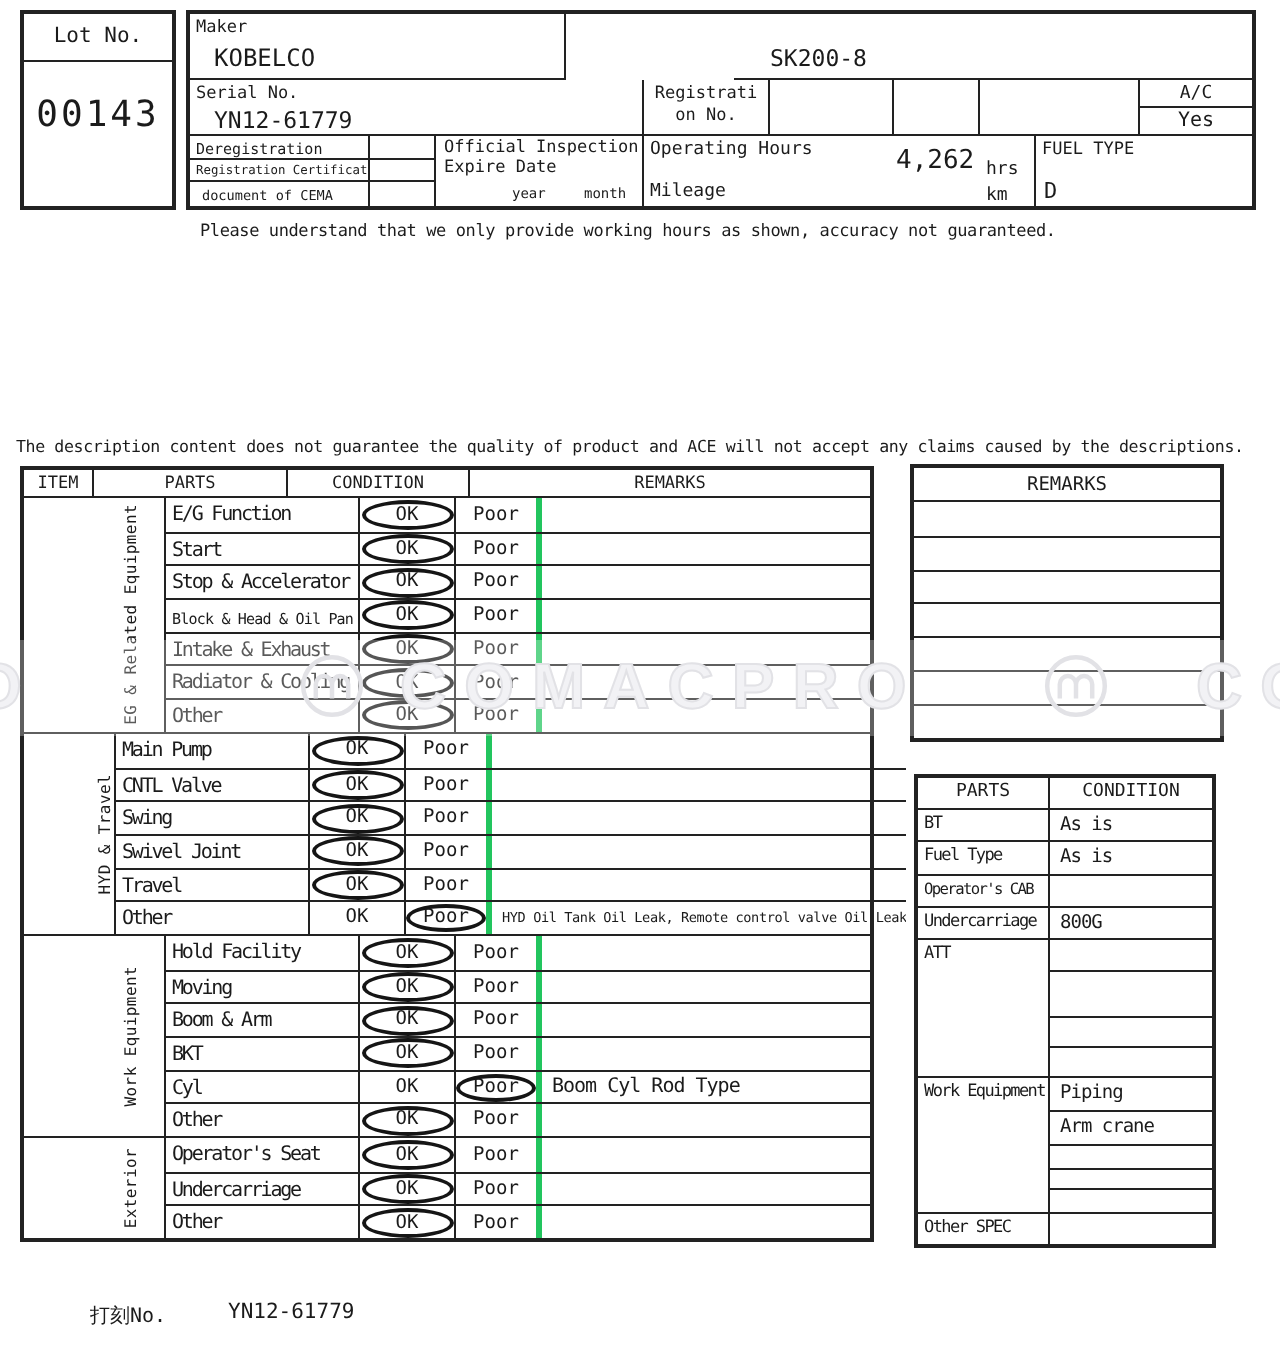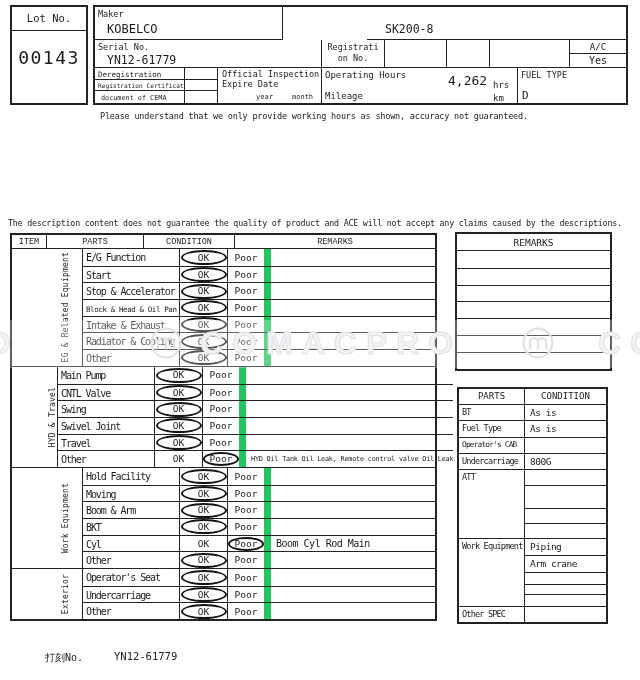--- a/index.html
+++ b/index.html
@@ -52,36 +52,36 @@
   .mi-unit { position:absolute; left:171px; top:25px; font-size:9px; }
   .h-fuel { left:423px; top:61px; width:108px; height:35px; }
   .fuel-val { position:absolute; left:4px; top:21px; font-size:11px; }
 
   #note { left:100px; top:111px; font-size:8.5px; letter-spacing:-0.2px; white-space:nowrap; }
   #disclaimer { left:8px; top:218px; font-size:8.3px; letter-spacing:-0.2px; white-space:nowrap; }
 
   
   #main-table { left:10px; top:233px; width:427px; border:2px solid #222; background:#fff; }
   .mt-header { display:flex; height:14px; border-bottom:1px solid #222; font-size:8.5px; text-align:center; }
-  .mt-header > div { padding-top:2px;font-family:Liberation Mono, monospace; }
+  .mt-header > div { padding-top:2px; }
   .mh-item { width:35px; border-right:1px solid #222; }
   .mh-parts { width:97px; border-right:1px solid #222; }
   .mh-cond { width:91px; border-right:1px solid #222; }
   .mh-rem { flex:1; }
   .msec { display:flex;padding-left:36px; }
   .msec + .msec { border-top:1px solid #222; }
   .msec-label { width:35px; border-right:1px solid #222; display:flex; align-items:center; justify-content:center; }
   .msec-label span { writing-mode:vertical-rl; transform:rotate(180deg); font-size:8px; letter-spacing:0.2px; white-space:nowrap; }
   .msec-rows { flex:1; }
   .irow { display:flex; height:16.7px; }
   .irow + .irow { border-top:1px solid #222; }
   .c-part { width:97px; border-right:1px solid #222; font-size:10px; letter-spacing:-1.1px; padding:3px 0 0 3px; white-space:nowrap; overflow:hidden; }
   .c-part.sm { font-size:7.5px; letter-spacing:-0.4px; padding-top:5px; }
   .c-ok   { width:48px; border-right:1px solid #222; display:flex; align-items:center; justify-content:center; }
-  .c-poor { width:43px; border-right:7px solid #22c55e; display:flex; align-items:center; justify-content:center; }
+  .c-poor { width:43px; border-right:3px solid #22c55e; display:flex; align-items:center; justify-content:center; }
   .mark { display:inline-flex; align-items:center; justify-content:center; font-size:9.5px; line-height:1; }
   .mark-ok { width:46px; height:15px; }
   .mark-poor { width:40px; height:14px; }
   .mark.circled { border:2px solid #151515; border-radius:50%; }
   .c-remark { flex:1; display:flex; align-items:center; padding-left:5px; font-size:10px; letter-spacing:-0.5px; white-space:nowrap; overflow:hidden; }
   .c-remark.tiny { font-size:6.8px; letter-spacing:-0.2px; }
 
   
   #remarks-panel { left:455px; top:232px; width:157px; border:2px solid #222; }
   .rp-head { height:17px; border-bottom:1px solid #222; text-align:center; font-size:9.5px; padding-top:3px; }
@@ -383,21 +383,21 @@
           <div class="c-remark"></div>
         </div>
         <div class="irow">
           <div class="c-part">Cyl</div>
           <div class="c-ok">
               <span class="mark mark-ok">OK</span>
             </div>
           <div class="c-poor">
               <span class="mark mark-poor circled">Poor</span>
             </div>
-          <div class="c-remark">Boom Cyl Rod Main</div>
+          <div class="c-remark">Boom Cyl Rod Type</div>
         </div>
         <div class="irow">
           <div class="c-part">Other</div>
           <div class="c-ok">
               <span class="mark mark-ok circled">OK</span>
             </div>
           <div class="c-poor">
               <span class="mark mark-poor">Poor</span>
             </div>
           <div class="c-remark"></div>

